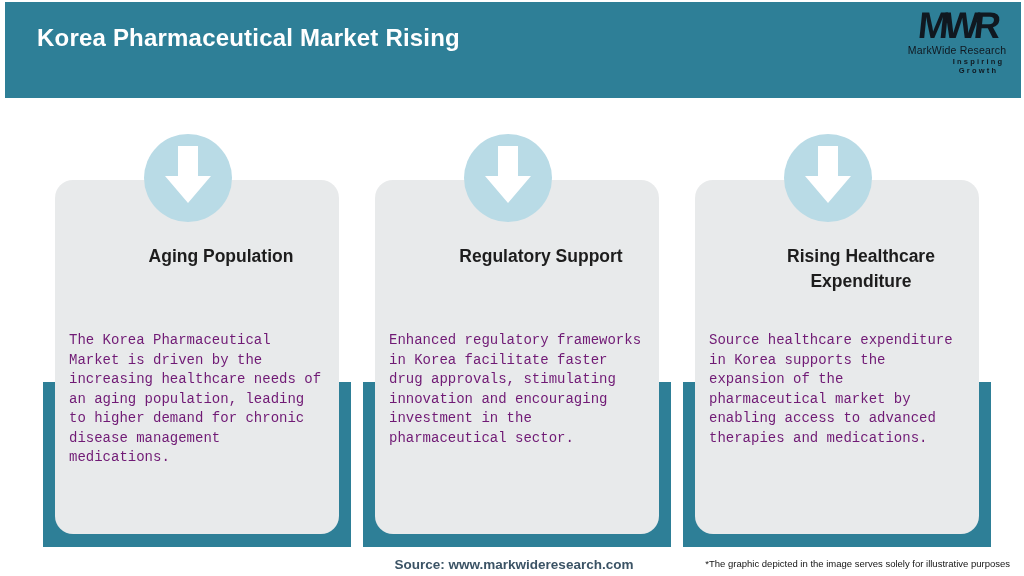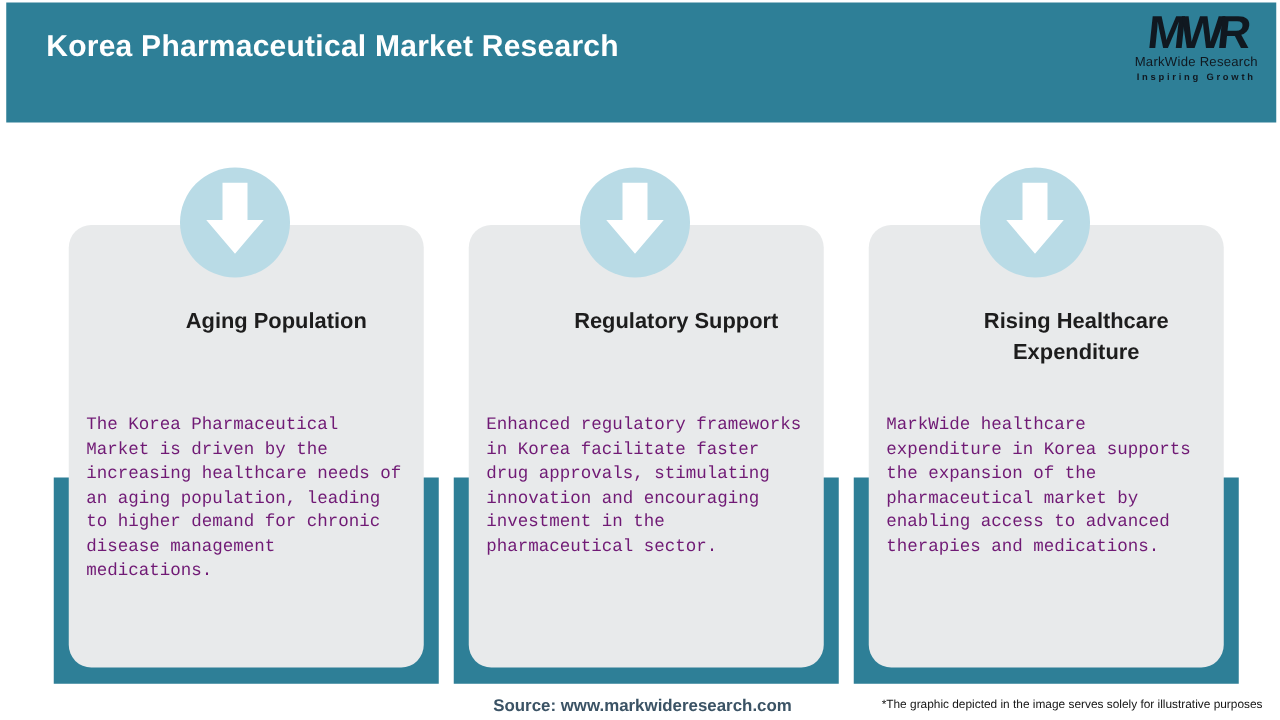--- a/index.html
+++ b/index.html
@@ -27,21 +27,21 @@
   }
   .logo{
     position:absolute;top:6px;right:12px;width:104px;
     text-align:center;color:#101820;
   }
   .logo-mono{
     font-size:37px;font-weight:bold;letter-spacing:-5px;line-height:36px;
     transform:skewX(-6deg);
   }
   .logo-name{font-size:10.5px;font-weight:normal;letter-spacing:.2px;}
-  .logo-tagline{font-size:7.5px;font-weight:bold;letter-spacing:2.2px;margin-top:1px;}
+  .logo-tagline{font-size:7.5px;font-weight:bold;letter-spacing:2.2px;margin-top:1px;margin-left:43px;}
 
   
   .group{position:absolute;top:134px;width:308px;height:413px;}
   .g1{left:43px}.g2{left:363px}.g3{left:683px}
   .band{
     position:absolute;left:0;top:248px;width:308px;height:165px;
     background:var(--teal);
   }
   .card{
     position:absolute;left:12px;top:46px;width:284px;height:354px;
@@ -71,21 +71,21 @@
   }
   .disclaimer{
     position:absolute;right:14px;bottom:7px;
     font-size:9.5px;color:#141414;margin-top:21px;
   }
 </style>
 </head>
 <body>
 
 <div class="header">
-  <div class="header-title">Korea Pharmaceutical Market Research</div>
+  <div class="header-title">Korea Pharmaceutical Market Rising</div>
   <div class="logo">
     <div class="logo-mono">MWR</div>
     <div class="logo-name">MarkWide Research</div>
     <div class="logo-tagline">Inspiring Growth</div>
   </div>
 </div>
 
 <div class="group g1">
   <div class="band"></div>
   <div class="card">
@@ -109,21 +109,21 @@
     <svg width="48" height="58" viewBox="0 0 48 58" xmlns="http://www.w3.org/2000/svg">
       <path d="M14 0 H34 V30 H47 L24 57 L1 30 H14 Z" fill="#FFFFFF"></path>
     </svg>
   </div>
 </div>
 
 <div class="group g3">
   <div class="band"></div>
   <div class="card">
     <div class="card-title">Rising Healthcare Expenditure</div>
-    <div class="card-desc">MarkWide healthcare expenditure in Korea supports the expansion of the pharmaceutical market by enabling access to advanced therapies and medications.</div>
+    <div class="card-desc">Source healthcare expenditure in Korea supports the expansion of the pharmaceutical market by enabling access to advanced therapies and medications.</div>
   </div>
   <div class="circle">
     <svg width="48" height="58" viewBox="0 0 48 58" xmlns="http://www.w3.org/2000/svg">
       <path d="M14 0 H34 V30 H47 L24 57 L1 30 H14 Z" fill="#FFFFFF"></path>
     </svg>
   </div>
 </div>
 
 <div class="source">Source: www.markwideresearch.com</div>
 <div class="disclaimer">*The graphic depicted in the image serves solely for illustrative purposes</div>

